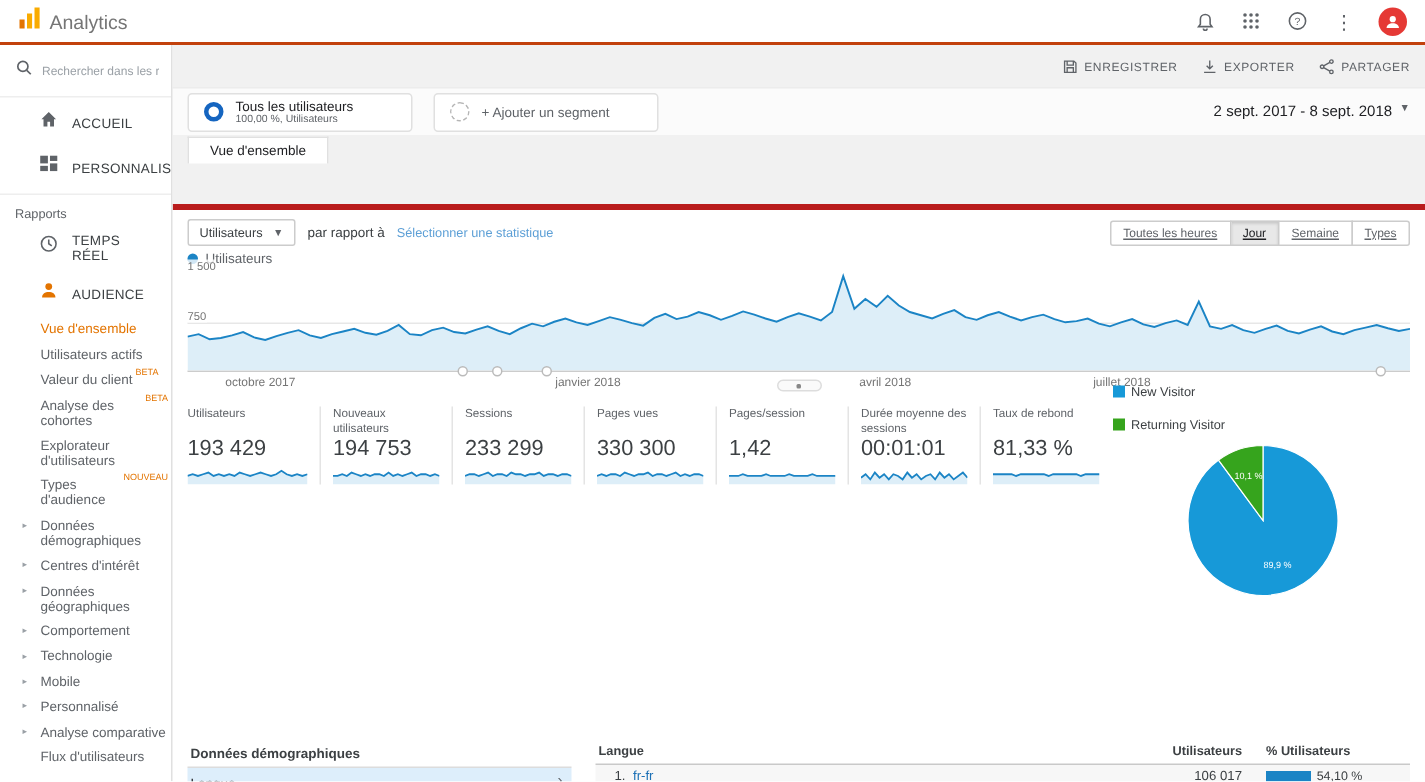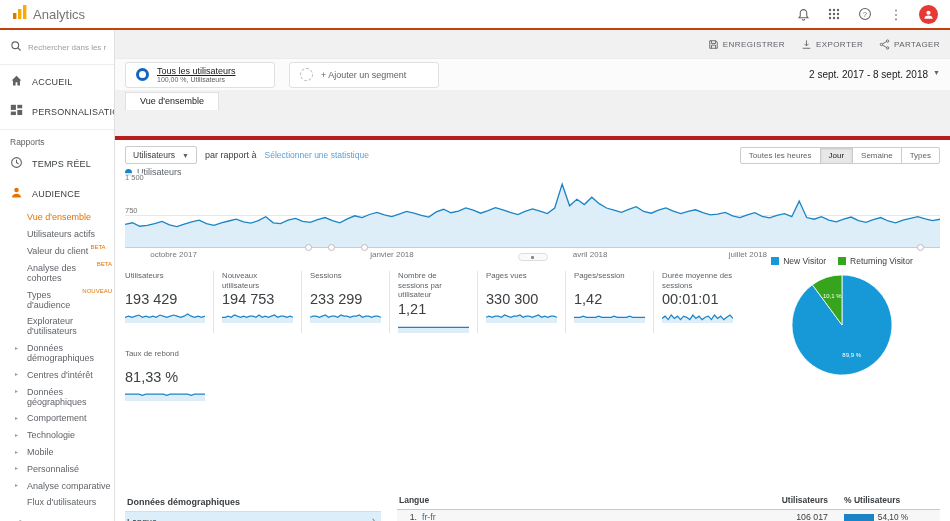--- a/index.html
+++ b/index.html
@@ -17,54 +17,54 @@
   .top-icons{margin-left:auto;display:flex;align-items:center;gap:15px;color:#5f6368;}
   .ticon{width:16px;height:16px;display:flex;align-items:center;justify-content:center;cursor:pointer;}
   .morev{font-size:13px;color:#5f6368;}
   .avatar{width:19px;height:19px;border-radius:50%;background:#e53935;display:flex;align-items:center;justify-content:center;}
 
   
   .sidebar{position:absolute;top:30px;left:0;width:115px;bottom:0;background:#fff;border-right:1px solid #e0e0e0;display:flex;flex-direction:column;z-index:20;overflow:hidden;}
   .search{display:flex;align-items:center;gap:6px;padding:8px 8px 6px 10px;}
   .search input{border:none;outline:none;width:78px;font-size:8px;color:#5f6368;font-family:"Liberation Sans",sans-serif;}
   .search input::placeholder{color:#9aa0a6;}
-  .nav-item{display:flex;align-items:center;gap:9px;padding:6px 8px 6px 10px;cursor:pointer;}
+  .nav-item{display:flex;align-items:center;gap:9px;padding:6px 8px 6px 10px;cursor:pointer;margin-left:16px;}
   .nav-item .lbl{font-size:9px;color:#3c4043;letter-spacing:.2px;}
   .divider{border-top:1px solid #eeeeee;margin:2px 0;}
   .rapports{font-size:8.5px;color:#5f6368;padding:5px 10px 2px;}
   .subnav{padding-left:27px;padding-bottom:2px;}
   .sub-item{position:relative;padding:3.4px 2px 3.4px 0;font-size:9px;color:#5f6368;cursor:pointer;display:flex;align-items:flex-start;}
   .sub-item .exp{position:absolute;left:-12px;top:4px;font-size:6px;color:#9aa0a6;}
   .sub-item .badge{color:#e37400;font-size:6px;margin-left:2px;position:relative;top:-2px;}
   .sub-item.active .sub-label{color:#e37400;}
   .spacer{flex:1;}
 
   
   .content{position:absolute;left:115px;top:30px;right:0;bottom:0;background:#f1f1f1;}
   .rpt-head{height:28px;display:flex;align-items:center;padding:0 10px;}
   .rpt-title{display:flex;align-items:center;gap:6px;font-size:12.5px;font-weight:bold;color:#202124;}
   .rpt-actions{margin-left:auto;display:flex;gap:16px;}
   .action{display:flex;align-items:center;gap:4px;font-size:8px;color:#5f6368;letter-spacing:.4px;cursor:pointer;}
   .seg-band{height:32px;background:#fbfbfb;border-top:1px solid #ececec;display:flex;align-items:center;gap:14px;padding:0 10px;}
   .chip{background:#fff;border:1px solid #e0e0e0;border-radius:3px;height:26px;min-width:150px;display:flex;align-items:center;gap:8px;padding:0 10px;cursor:pointer;}
   .ring{width:13px;height:13px;border-radius:50%;border:3px solid #1565c0;flex:0 0 auto;}
   .ring.dashed{border:1.5px dashed #b5b5b5;}
-  .chip-name{font-size:9px;color:#202124;line-height:1.2;text-decoration:underline;}
+  .chip-name{font-size:9px;color:#202124;line-height:1.2;}
   .chip-sub{font-size:7px;color:#5f6368;}
   .date-sel{margin-left:auto;font-size:10px;color:#202124;display:flex;align-items:flex-start;gap:5px;cursor:pointer;}
   .tab-row{height:16px;padding-left:10px;}
   .tab{display:inline-block;background:#fff;border:1px solid #e0e0e0;border-bottom:none;font-size:9px;color:#202124;padding:3px 14px 4px;position:relative;z-index:2;}
 
   .card{position:absolute;top:106px;left:0;right:0;bottom:0;background:#fff;border-top:4px solid #b91c1c;}
   .controls{position:absolute;top:6px;left:10px;right:10px;display:flex;align-items:center;gap:8px;}
   .msel{border:1px solid #ccc;border-radius:2px;font-size:8.5px;color:#3c4043;padding:3px 7px;display:flex;align-items:center;gap:7px;cursor:pointer;background:#fff;}
   .vs{font-size:9px;color:#3c4043;}
   .sel-link{font-size:8.5px;color:#5c9fd6;cursor:pointer;}
   .gran{margin-left:auto;display:flex;}
-  .gbtn{border:1px solid #ccc;background:#fff;padding:3px 8px;font-size:8px;color:#5f6368;cursor:pointer;margin-left:-1px;font-family:"Liberation Sans",sans-serif;}
+  .gbtn{border:1px solid #ccc;background:#fff;padding:3px 8px;font-size:8px;color:#5f6368;cursor:pointer;margin-left:-1px;font-family:"Liberation Sans",sans-serif;text-decoration:underline;}
   .gbtn:first-child{border-radius:2px 0 0 2px;margin-left:0;}
   .gbtn:last-child{border-radius:0 2px 2px 0;}
   .gbtn.active{background:#e8e8e8;color:#202124;box-shadow:inset 0 1px 2px rgba(0,0,0,.15);}
 
   .legend{position:absolute;top:27px;left:10px;display:flex;align-items:center;gap:5px;font-size:9px;color:#5f6368;}
   .dot{width:7px;height:7px;border-radius:50%;background:#1b84c5;}
 
   .chart{position:absolute;top:42px;left:10px;right:10px;height:66px;border-bottom:1px solid #ccc;}
   .grid{position:absolute;left:0;right:0;top:33px;border-top:1px solid #e7e7e7;}
   .ylab{position:absolute;left:0;font-size:7.5px;color:#757575;background:rgba(255,255,255,.8);z-index:3;text-align:center;}
@@ -76,21 +76,21 @@
   .slider i{width:3px;height:3px;background:#888;border-radius:1px;}
 
   .metrics{position:absolute;top:131px;left:10px;width:622px;display:flex;flex-wrap:wrap;}
   .mcard{width:88px;padding:0 8px;border-left:1px solid #e4e4e4;margin-bottom:16px;cursor:pointer;}
   .mcard:nth-child(1),.mcard:nth-child(8){border-left:none;padding-left:0;}
   .mlabel{font-size:7.8px;color:#5f6368;min-height:19px;line-height:1.25;}
   .mvalue{font-size:14.5px;color:#3c4043;margin:1px 0 3px;}
   .spark{width:100%;height:13px;display:block;}
 
   .pie-block{position:absolute;top:116px;right:8px;width:200px;}
-  .pie-legend{display:flex;justify-content:center;gap:12px;font-size:8.5px;color:#3c4043;}
+  .pie-legend{display:flex;justify-content:center;gap:12px;font-size:8.5px;color:#3c4043;flex-direction:column;}
   .pl-item{display:flex;align-items:center;gap:4px;}
   .pl-sq{width:8px;height:8px;display:inline-block;}
   #pie{display:block;margin:7px auto 0;}
 
   .bottom{position:absolute;top:352px;left:10px;right:10px;bottom:0;}
   .panel{position:absolute;left:0;top:0;width:256px;}
   .p-head{font-size:9px;font-weight:bold;color:#3c4043;padding:5px 2px 4px;border-bottom:1px solid #dcdcdc;}
   .p-item{font-size:9px;color:#1a6fb5;padding:4.5px 2px;cursor:pointer;position:relative;}
   .p-item.selected{background:#ddeefb;border-bottom:1px solid #cfe0ef;color:#202124;}
   .p-item.selected .chev{position:absolute;right:6px;top:3px;color:#5f6368;font-size:10px;}
@@ -220,27 +220,27 @@
     <span class="sub-label">Valeur du client</span>
     <span class="badge">BETA</span>
   </div>
         <div class="sub-item">
 
     <span class="sub-label">Analyse des cohortes</span>
     <span class="badge">BETA</span>
   </div>
         <div class="sub-item">
 
+    <span class="sub-label">Explorateur d'utilisateurs</span>
+
+  </div>
+        <div class="sub-item">
+
     <span class="sub-label">Types d'audience</span>
     <span class="badge">NOUVEAU</span>
-  </div>
-        <div class="sub-item">
-
-    <span class="sub-label">Explorateur d'utilisateurs</span>
-
   </div>
         <div class="sub-item">
     <span class="exp">▸</span>
     <span class="sub-label">Données démographiques</span>
 
   </div>
         <div class="sub-item">
     <span class="exp">▸</span>
     <span class="sub-label">Centres d'intérêt</span>
 
@@ -401,28 +401,20 @@
               <path d="M0,16 L0.0,9.0 L4.3,9.0 L8.7,7.6 L13.0,9.0 L17.4,6.2 L21.7,7.6 L26.1,9.0 L30.4,7.6 L34.8,9.0 L39.1,7.6 L43.5,7.6 L47.8,9.0 L52.2,6.2 L56.5,9.0 L60.9,7.6 L65.2,9.0 L69.6,7.6 L73.9,6.2 L78.3,9.0 L82.6,7.6 L87.0,7.6 L91.3,9.0 L95.7,7.6 L100.0,9.0 L100,16 Z" fill="#ddeef8"></path>
               <polyline points="0.0,9.0 4.3,9.0 8.7,7.6 13.0,9.0 17.4,6.2 21.7,7.6 26.1,9.0 30.4,7.6 34.8,9.0 39.1,7.6 43.5,7.6 47.8,9.0 52.2,6.2 56.5,9.0 60.9,7.6 65.2,9.0 69.6,7.6 73.9,6.2 78.3,9.0 82.6,7.6 87.0,7.6 91.3,9.0 95.7,7.6 100.0,9.0" fill="none" stroke="#1b84c5" stroke-width="1.2" vector-effect="non-scaling-stroke"></polyline>
             </svg>
   </div>
           <div class="mcard">
     <div class="mlabel">Sessions</div>
     <div class="mvalue">233 299</div>
     <svg class="spark" viewBox="0 0 100 16" preserveAspectRatio="none">
               <path d="M0,16 L0.0,9.0 L4.3,7.6 L8.7,7.6 L13.0,9.0 L17.4,7.6 L21.7,6.2 L26.1,9.0 L30.4,7.6 L34.8,7.6 L39.1,9.0 L43.5,6.2 L47.8,7.6 L52.2,7.6 L56.5,9.0 L60.9,7.6 L65.2,7.6 L69.6,6.2 L73.9,9.0 L78.3,7.6 L82.6,7.6 L87.0,9.0 L91.3,7.6 L95.7,7.6 L100.0,9.0 L100,16 Z" fill="#ddeef8"></path>
               <polyline points="0.0,9.0 4.3,7.6 8.7,7.6 13.0,9.0 17.4,7.6 21.7,6.2 26.1,9.0 30.4,7.6 34.8,7.6 39.1,9.0 43.5,6.2 47.8,7.6 52.2,7.6 56.5,9.0 60.9,7.6 65.2,7.6 69.6,6.2 73.9,9.0 78.3,7.6 82.6,7.6 87.0,9.0 91.3,7.6 95.7,7.6 100.0,9.0" fill="none" stroke="#1b84c5" stroke-width="1.2" vector-effect="non-scaling-stroke"></polyline>
-            </svg>
-  </div>
-          <div class="mcard">
-    <div class="mlabel">Nombre de sessions par utilisateur</div>
-    <div class="mvalue">1,21</div>
-    <svg class="spark" viewBox="0 0 100 16" preserveAspectRatio="none">
-              <path d="M0,16 L0.0,9.0 L4.3,9.0 L8.7,9.0 L13.0,9.0 L17.4,9.0 L21.7,9.0 L26.1,9.0 L30.4,9.0 L34.8,9.0 L39.1,9.0 L43.5,9.0 L47.8,9.0 L52.2,9.0 L56.5,9.0 L60.9,9.0 L65.2,9.0 L69.6,9.0 L73.9,9.0 L78.3,9.0 L82.6,9.0 L87.0,9.0 L91.3,9.0 L95.7,9.0 L100.0,9.0 L100,16 Z" fill="#ddeef8"></path>
-              <polyline points="0.0,9.0 4.3,9.0 8.7,9.0 13.0,9.0 17.4,9.0 21.7,9.0 26.1,9.0 30.4,9.0 34.8,9.0 39.1,9.0 43.5,9.0 47.8,9.0 52.2,9.0 56.5,9.0 60.9,9.0 65.2,9.0 69.6,9.0 73.9,9.0 78.3,9.0 82.6,9.0 87.0,9.0 91.3,9.0 95.7,9.0 100.0,9.0" fill="none" stroke="#1b84c5" stroke-width="1.2" vector-effect="non-scaling-stroke"></polyline>
             </svg>
   </div>
           <div class="mcard">
     <div class="mlabel">Pages vues</div>
     <div class="mvalue">330 300</div>
     <svg class="spark" viewBox="0 0 100 16" preserveAspectRatio="none">
               <path d="M0,16 L0.0,9.0 L4.3,7.6 L8.7,9.0 L13.0,7.6 L17.4,7.6 L21.7,9.0 L26.1,6.2 L30.4,7.6 L34.8,9.0 L39.1,7.6 L43.5,7.6 L47.8,6.2 L52.2,9.0 L56.5,7.6 L60.9,7.6 L65.2,9.0 L69.6,7.6 L73.9,6.2 L78.3,9.0 L82.6,7.6 L87.0,9.0 L91.3,7.6 L95.7,7.6 L100.0,9.0 L100,16 Z" fill="#ddeef8"></path>
               <polyline points="0.0,9.0 4.3,7.6 8.7,9.0 13.0,7.6 17.4,7.6 21.7,9.0 26.1,6.2 30.4,7.6 34.8,9.0 39.1,7.6 43.5,7.6 47.8,6.2 52.2,9.0 56.5,7.6 60.9,7.6 65.2,9.0 69.6,7.6 73.9,6.2 78.3,9.0 82.6,7.6 87.0,9.0 91.3,7.6 95.7,7.6 100.0,9.0" fill="none" stroke="#1b84c5" stroke-width="1.2" vector-effect="non-scaling-stroke"></polyline>
             </svg>
   </div>

